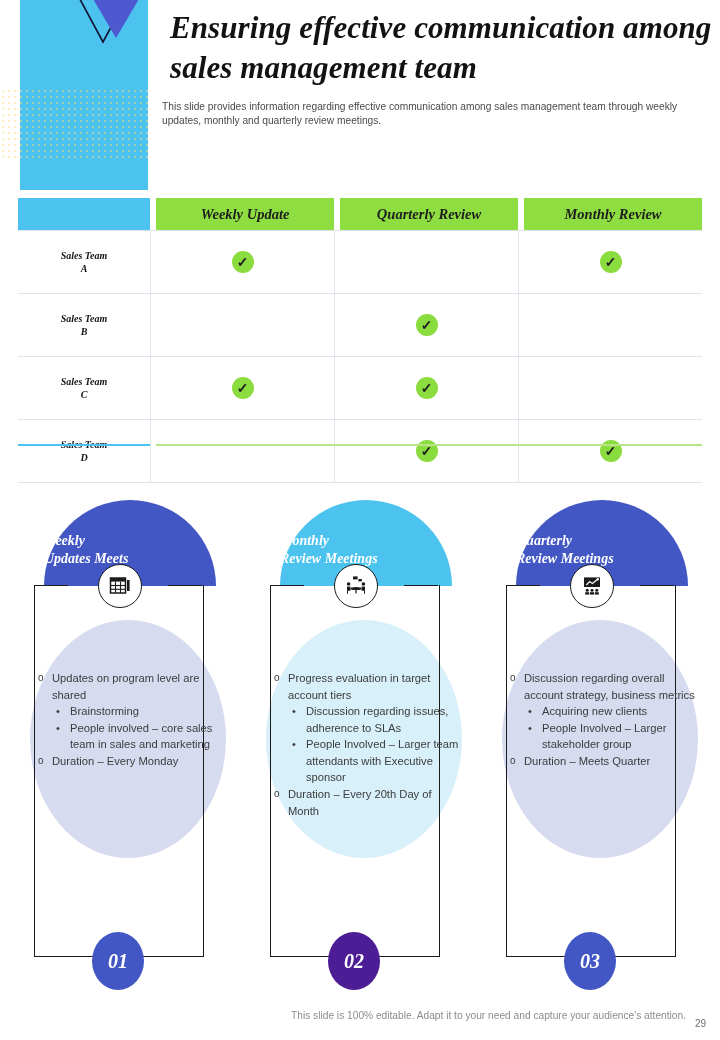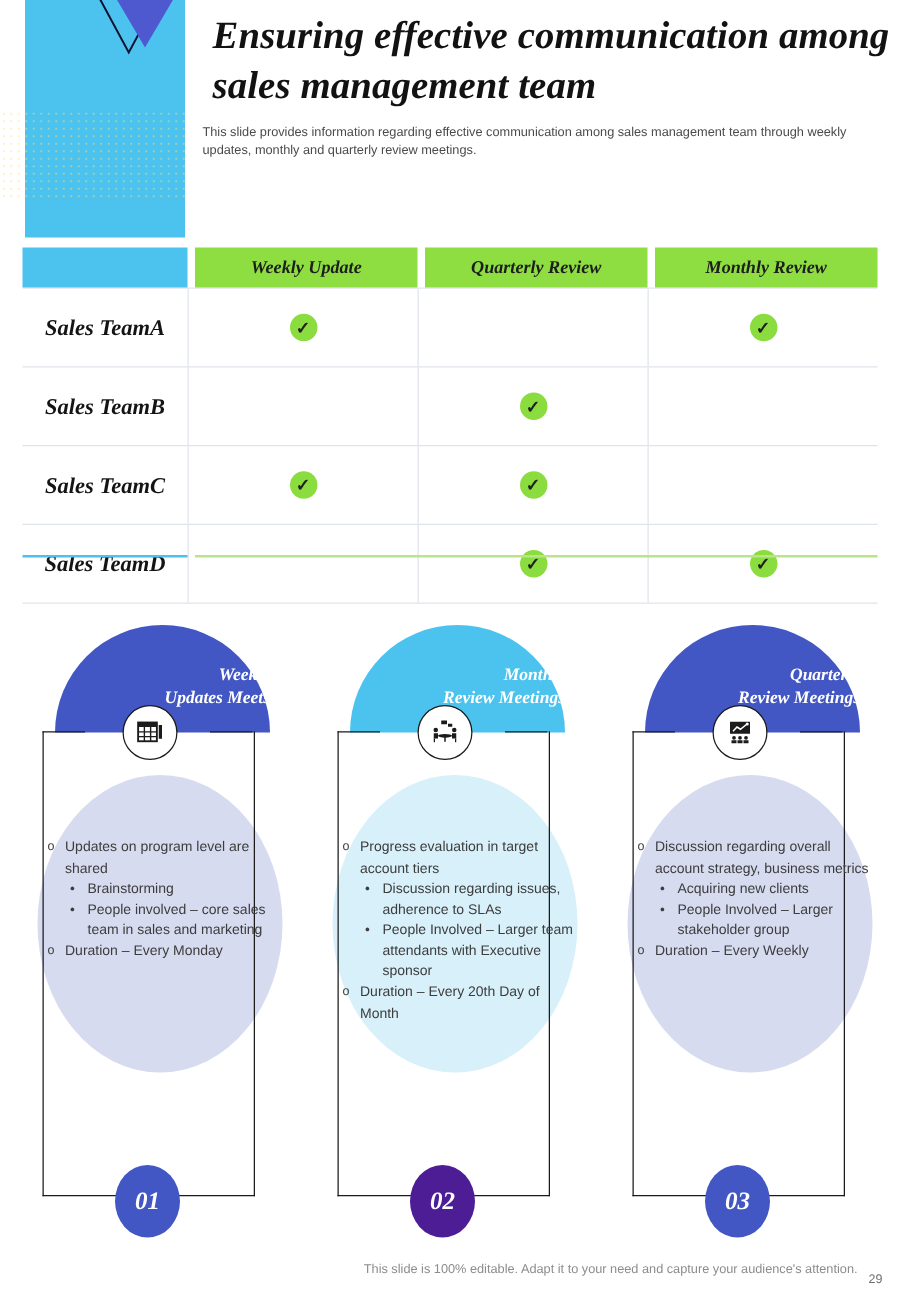--- a/index.html
+++ b/index.html
@@ -47,23 +47,23 @@
   .hd-green{
     flex:1;margin-left:6px;height:32px;background:#8ede41;
     display:flex;align-items:center;justify-content:center;
     font-family:"Liberation Serif", serif;font-style:italic;font-weight:700;
     font-size:14.5px;color:#1d1d1d;
   }
   .body-row{display:flex;border-bottom:1px solid #dfe3ea;}
   .body-row:first-of-type{border-top:1px solid #dfe3ea;}
   .rowlabel{
     width:132px;height:62px;border-right:1px solid #dfe3ea;
-    display:flex;align-items:center;justify-content:center;
+    display:flex;flex-direction:column;align-items:center;justify-content:center;
     font-family:"Liberation Serif", serif;font-style:italic;font-weight:700;
-    font-size:18px;color:#141414;line-height:1.35;
+    font-size:10px;color:#141414;line-height:1.35;
   }
   .markcell{
     flex:1;height:62px;border-right:1px solid #dfe3ea;
     display:flex;align-items:center;justify-content:center;
   }
   .markcell:last-child{border-right:none;}
   .check{
     width:22px;height:22px;border-radius:50%;
     background:#8bdc3e;
     display:flex;align-items:center;justify-content:center;
@@ -79,21 +79,21 @@
   
   .cols{position:absolute;left:0;top:492px;width:720px;height:500px;}
   .col{position:absolute;top:0;width:236px;height:500px;}
   .col.c1{left:12px;}
   .col.c2{left:248px;}
   .col.c3{left:484px;}
 
   .arc{
     position:absolute;left:32px;top:8px;width:172px;height:86px;
     border-radius:86px 86px 0 0;
-    display:flex;flex-direction:column;align-items:flex-end;justify-content:center;
+    display:flex;flex-direction:column;align-items:flex-start;justify-content:center;
     font-family:"Liberation Serif", serif;font-style:italic;font-weight:700;
     font-size:14px;line-height:1.30;color:#ffffff;text-align:center;
     padding-top:14px;box-sizing:border-box;
   }
 
   .blob{
     position:absolute;border-radius:50%;
     z-index:0;pointer-events:none;
   }
   .blob.b1{left:18px;top:128px;width:196px;height:238px;background:#d7dbf0;}
@@ -343,21 +343,21 @@
           <div class="b-l2">
             <span class="mk">•</span>
             <span class="tx">Acquiring new clients</span>
           </div>
           <div class="b-l2">
             <span class="mk">•</span>
             <span class="tx">People Involved – Larger stakeholder group</span>
           </div>
           <div class="b-l1">
             <span class="mk">o</span>
-            <span class="tx">Duration – Every Weekly</span>
+            <span class="tx">Duration – Meets Quarter</span>
           </div>
         </div>
       <div class="numbadge" style="background:#4257c4;">
         <span>03</span>
       </div>
     </div>
 
   </div>
 
   <div class="footer">This slide is 100% editable. Adapt it to your need and capture your audience's attention.</div>

